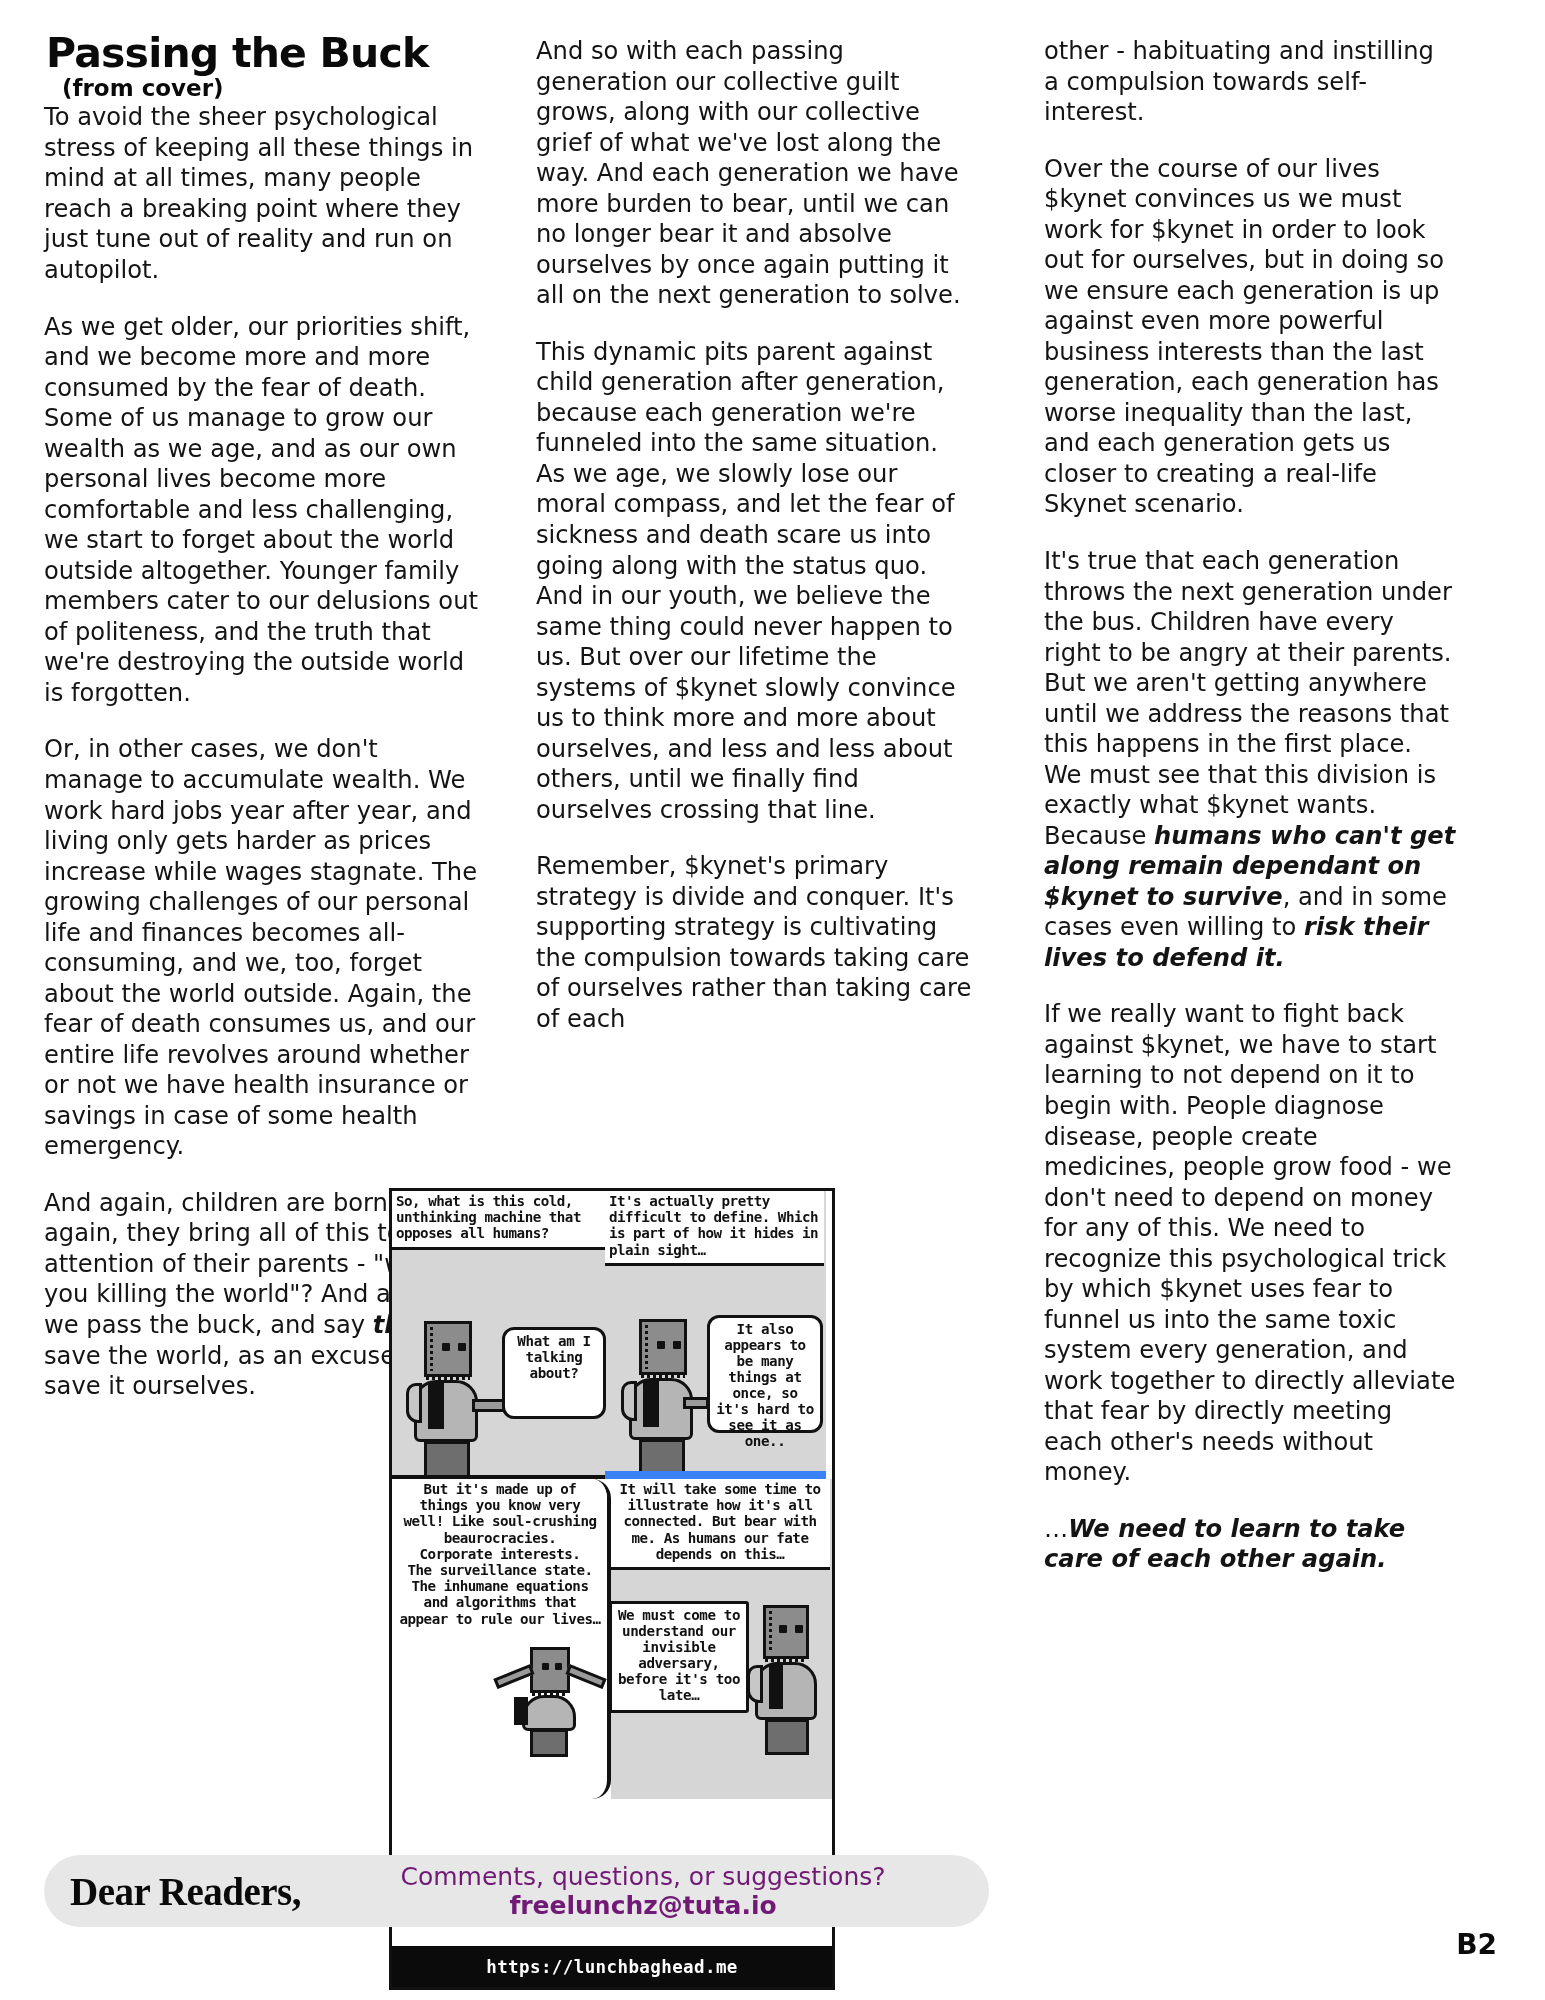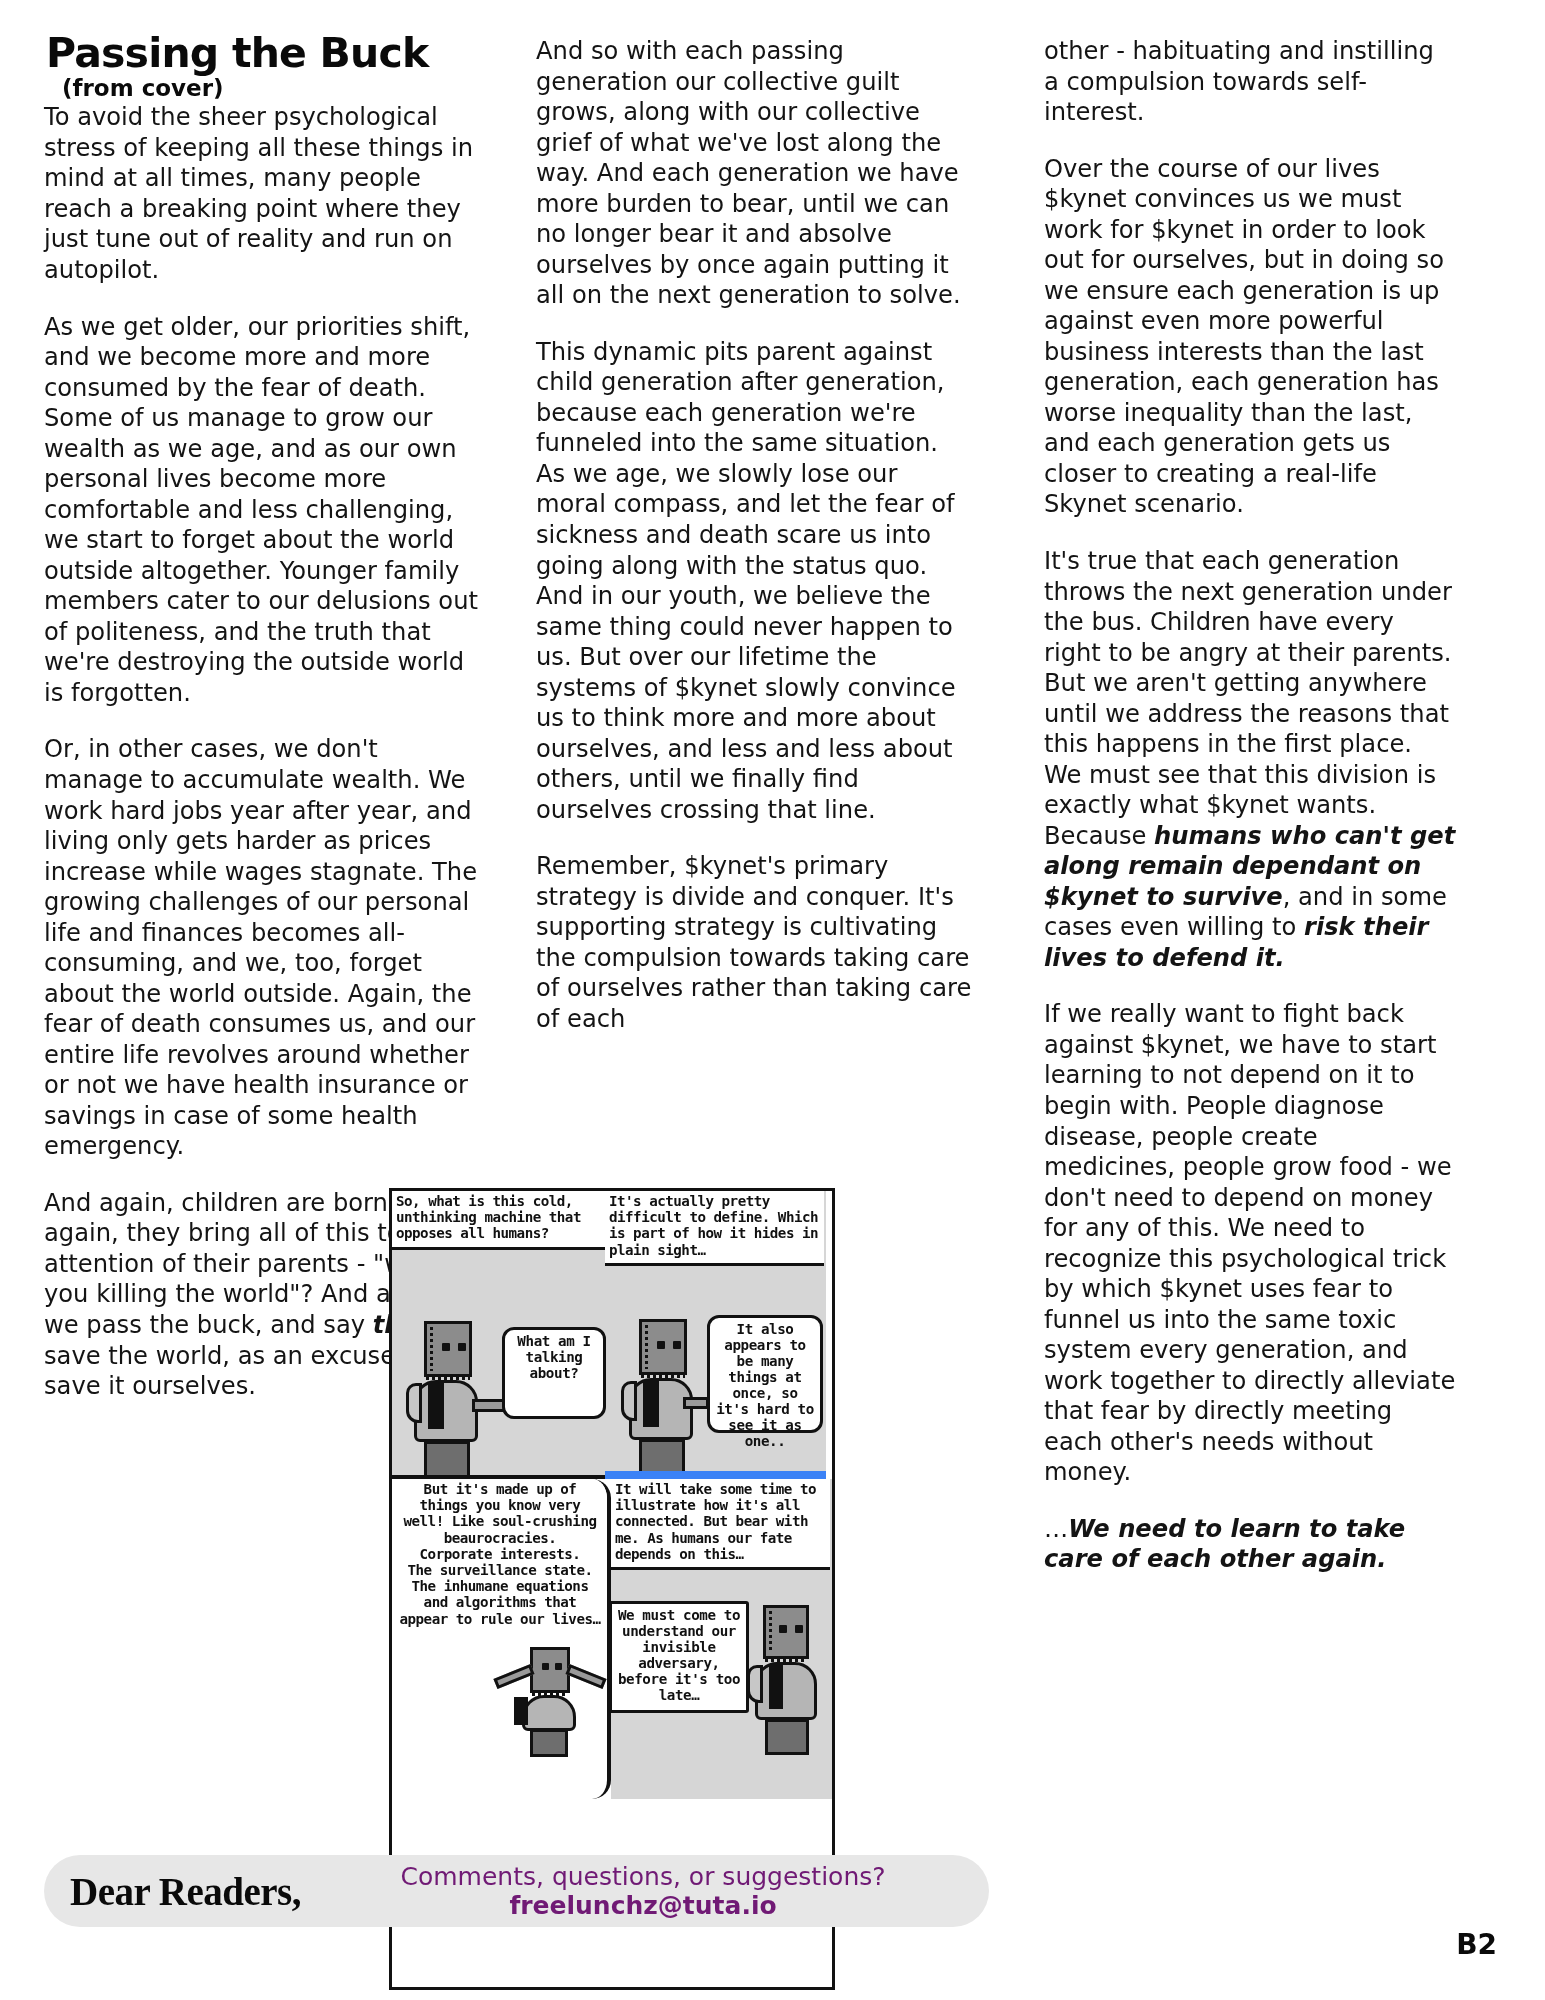--- a/index.html
+++ b/index.html
@@ -332,35 +332,36 @@
           <div class="r-hdots" style="left:32px; top:46px; width:36px;"></div>
           <div class="r-arm" style="left:-6px; top:24px; width:40px; height:11px; transform:rotate(-22deg); background:#9a9a9a;"></div>
           <div class="r-arm" style="left:66px; top:24px; width:40px; height:11px; transform:rotate(22deg); background:#9a9a9a;"></div>
           <div class="r-body" style="left:22px; top:48px; width:54px; height:36px;"></div>
           <div class="r-arm" style="left:14px; top:50px; width:14px; height:28px; background:#111;"></div>
           <div class="r-legs" style="left:30px; top:82px; width:38px; height:28px;"></div>
         </div>
       </div>
 
       <div class="panel p4" style="background:#d6d6d6;">
-        <div class="cap" style="width:221px; text-align:left;">It will take some time to illustrate how it's all connected. But bear with me. As humans our fate depends on this…</div>
+        <div class="cap" style="width:221px; text-align:center;">It will take some time to illustrate how it's all connected. But bear with me. As humans our fate depends on this…</div>
         <div class="bubble sq left" style="left:-2px; top:122px; width:140px; height:112px; text-align:center;">We must come to understand our invisible adversary, before it's too late…</div>
         <div class="robot" style="left:140px; top:126px; width:80px; height:150px;">
           <div class="r-head" style="left:12px; top:0; width:46px; height:54px;"></div>
           <div class="r-dots" style="left:18px; top:6px; height:42px;"></div>
           <div class="r-eye" style="left:28px; top:20px;"></div>
           <div class="r-eye" style="left:44px; top:20px;"></div>
           <div class="r-hdots" style="left:14px; top:54px; width:42px;"></div>
           <div class="r-body" style="left:4px; top:57px; width:62px; height:58px;"></div>
           <div class="r-arm" style="left:-4px; top:60px; width:16px; height:38px; border-radius:10px 0 0 12px; background:#c7c7c7;"></div>
           <div class="r-arm" style="left:18px; top:60px; width:14px; height:44px; background:#111;"></div>
           <div class="r-legs" style="left:14px; top:114px; width:44px; height:36px;"></div>
         </div>
       </div>
 
+      <div class="comic-footer">https://lunchbaghead.me</div>
     </div>
   </div>
 
   <div class="footer-bar">
     <div class="dear">Dear Readers,</div>
     <div class="cq">
       <span>Comments, questions, or suggestions?</span>
       <span class="mail">freelunchz@tuta.io</span>
     </div>
   </div>

